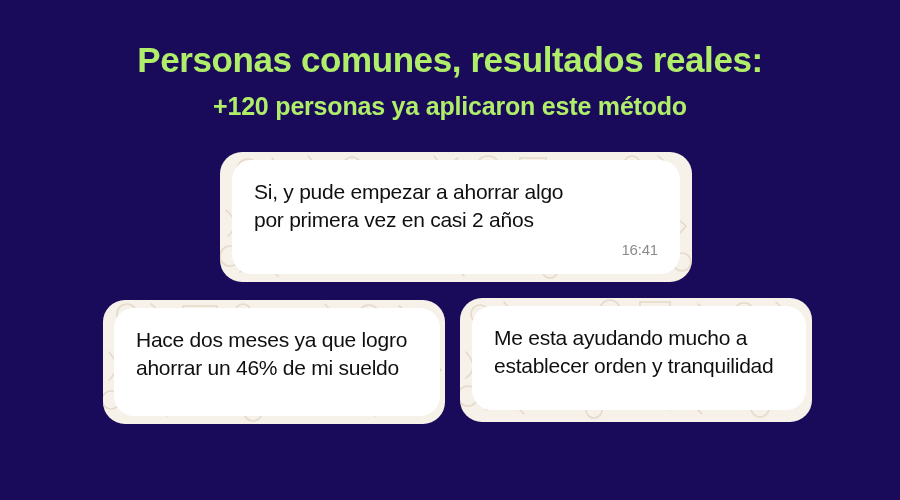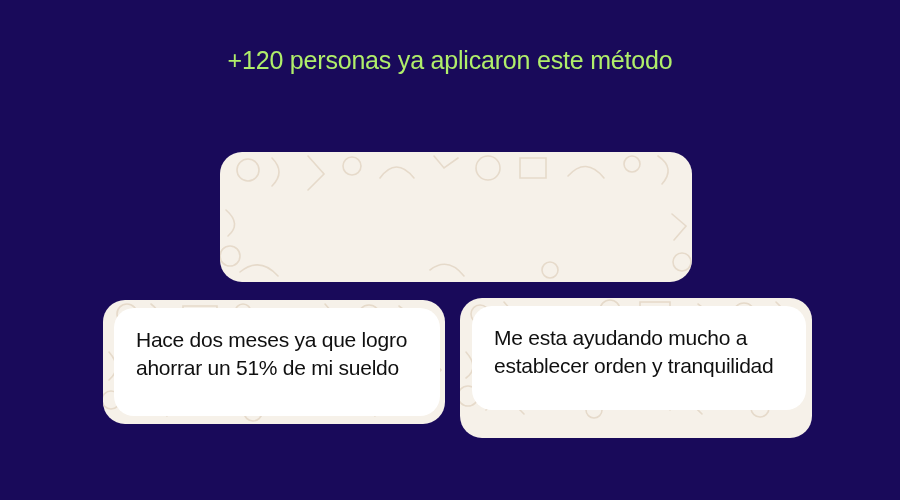--- a/index.html
+++ b/index.html
@@ -26,23 +26,23 @@
     color:#b0ee6a;
     font-size:35px;
     font-weight:bold;
     letter-spacing:-0.4px;
     line-height:1.05;
     white-space:nowrap;
   }
   .subheadline {
     color:#b0ee6a;
     font-size:25px;
-    font-weight:normal;
+    font-weight:bold;
     letter-spacing:-0.2px;
-    margin-top:4px;
+    margin-top:13px;
     white-space:nowrap;
   }
 
   
   .card {
     position:absolute;
     background:#f6f1e9;
     border-radius:22px;
     overflow:hidden;
   }
@@ -78,27 +78,28 @@
 
   
   #card-1 { left:220px; top:152px; width:472px; height:130px; }
   #bubble-1 { left:12px; top:8px; width:448px; height:114px; }
 
   
   #card-2 { left:103px; top:300px; width:342px; height:124px; }
   #bubble-2 { left:11px; top:8px; width:326px; height:108px; }
 
   
-  #card-3 { left:460px; top:298px; width:352px; height:140px; }
+  #card-3 { left:460px; top:298px; width:352px; height:124px; }
   #bubble-3 { left:12px; top:8px; width:334px; height:104px; }
 </style>
 </head>
 <body>
 
 <div class="header">
+  <div class="headline">Personas comunes, resultados reales:</div>
   <div class="subheadline">+120 personas ya aplicaron este método</div>
 </div>
 
 <div class="card" id="card-1">
   <svg class="doodles" viewBox="0 0 472 130" preserveAspectRatio="none">
     <g fill="none" stroke="#e3d6c5" stroke-width="1.6" stroke-linecap="round">
       <circle cx="28" cy="18" r="11"></circle>
       <path d="M52 6 q14 14 0 28"></path>
       <path d="M88 4 l16 18 l-16 16"></path>
       <circle cx="132" cy="14" r="9"></circle>
@@ -111,20 +112,25 @@
       <path d="M438 4 q18 12 4 28"></path>
       <path d="M6 58 q16 14 2 26"></path>
       <circle cx="10" cy="104" r="10"></circle>
       <path d="M452 62 l14 12 l-12 14"></path>
       <circle cx="462" cy="110" r="9"></circle>
       <path d="M20 120 q20 -16 38 4"></path>
       <path d="M210 118 q18 -14 34 6"></path>
       <circle cx="330" cy="118" r="8"></circle>
     </g>
   </svg>
+  <div class="bubble" id="bubble-1">
+    <div class="bubble-text">Si, y pude empezar a ahorrar algo
+por primera vez en casi 2 años</div>
+    <div class="bubble-time">16:41</div>
+  </div>
 </div>
 
 <div class="card" id="card-2">
   <svg class="doodles" viewBox="0 0 342 124" preserveAspectRatio="none">
     <g fill="none" stroke="#e3d6c5" stroke-width="1.6" stroke-linecap="round">
       <circle cx="24" cy="14" r="10"></circle>
       <path d="M48 4 q16 12 2 26"></path>
       <path d="M80 6 h34 v18 h-34 z"></path>
       <circle cx="140" cy="12" r="8"></circle>
       <path d="M168 24 q16 -20 34 0"></path>
@@ -135,21 +141,21 @@
       <circle cx="8" cy="100" r="9"></circle>
       <path d="M324 56 l14 14 l-12 12"></path>
       <path d="M30 112 q18 -14 34 4"></path>
       <circle cx="150" cy="112" r="9"></circle>
       <path d="M240 110 q16 -12 32 6"></path>
       <circle cx="312" cy="108" r="7"></circle>
     </g>
   </svg>
   <div class="bubble" id="bubble-2">
     <div class="bubble-text">Hace dos meses ya que logro
-ahorrar un 51% de mi sueldo</div>
+ahorrar un 46% de mi sueldo</div>
   </div>
 </div>
 
 <div class="card" id="card-3">
   <svg class="doodles" viewBox="0 0 352 124" preserveAspectRatio="none">
     <g fill="none" stroke="#e3d6c5" stroke-width="1.6" stroke-linecap="round">
       <circle cx="20" cy="16" r="9"></circle>
       <path d="M44 4 l14 16 l-14 12"></path>
       <path d="M86 22 q16 -20 34 2"></path>
       <circle cx="150" cy="12" r="10"></circle>

